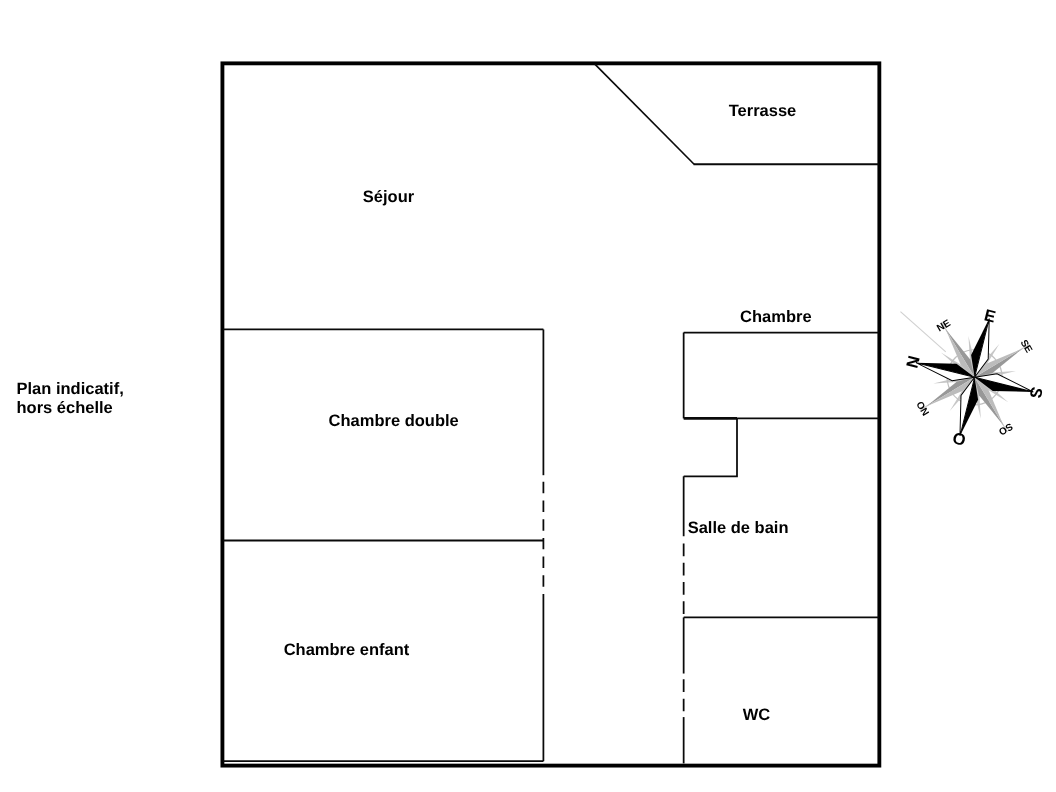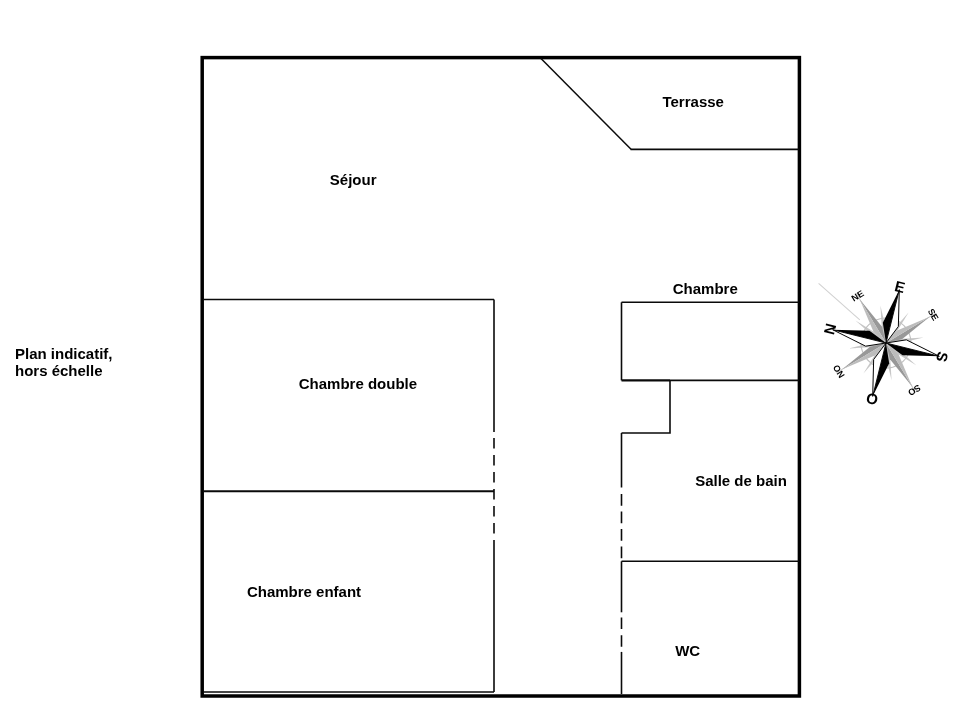--- a/index.html
+++ b/index.html
@@ -136,16 +136,16 @@
           <text x="0" y="-52" font-size="9" text-anchor="middle">NO</text>
         </g>
     </g>
   </g>
 </svg>
 
 <div class="lbl" style="left:693.2px;top:101px;">Terrasse</div>
 <div class="lbl" style="left:353.2px;top:179px;">Séjour</div>
 <div class="lbl" style="left:705.3px;top:288px;">Chambre</div>
 <div class="lbl" style="left:331.9px;top:382.5px;margin-left:26px;">Chambre double</div>
-<div class="lbl" style="left:304px;top:591px;">Chambre enfant</div>
-<div class="lbl" style="left:741px;top:479.7px;text-align:center;">Salle de bain</div>
+<div class="lbl" style="left:315px;top:591px;">Chambre enfant</div>
+<div class="lbl" style="left:671px;top:479.7px;text-align:center;">Salle de bain</div>
 <div class="lbl" style="left:687.7px;top:650px;">WC</div>
 <div style="position:absolute;left:15px;top:344.5px;font-weight:bold;font-size:15px;line-height:17.2px;color:#000;">Plan indicatif,<br>hors échelle</div>
 
 </body></html>

